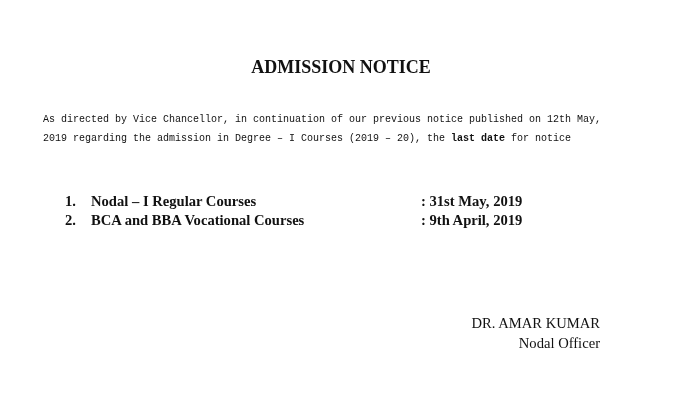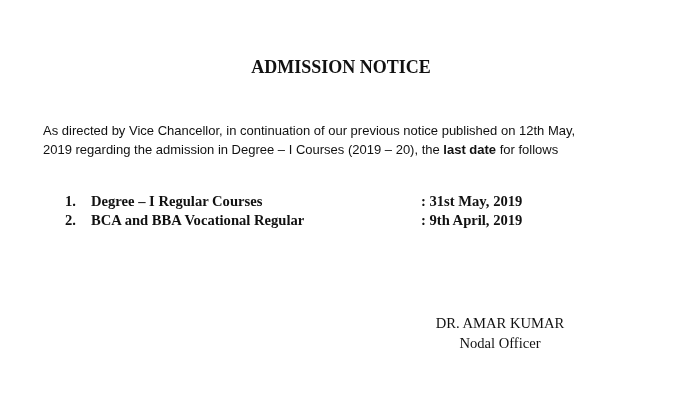--- a/index.html
+++ b/index.html
@@ -7,58 +7,58 @@
     width: 682px; height: 400px; position: relative; overflow: hidden;
     font-family: "DejaVu Serif", "Liberation Serif", serif;
     color: #111111;
   }
   .title {
     position: absolute; left: 0; width: 682px; top: 57px;
     text-align: center; font-weight: bold; font-size: 18px;
     font-family: "Liberation Serif", serif; letter-spacing: 0px;
   }
   .para {
-    position: absolute; left: 43px; top: 121px; width: 600px;
-    font-family: Liberation Sans, sans-serif; font-size: 13px; line-height: 19px;
+    position: absolute; left: 43px; top: 110px; width: 600px;
+    font-family: Liberation Mono, monospace; font-size: 10px; line-height: 19px;
     text-align: justify;
   }
   .para .line { display: block; white-space: nowrap; }
   .para b { font-weight: bold; }
   .list {
     position: absolute; left: 65px; top: 192px; width: 520px;
     font-family: "Liberation Serif", serif; font-size: 14.6px; font-weight: bold; line-height: 19px;
   }
   .list .row { position: relative; height: 19px; }
   .list .num { position: absolute; left: 0; }
   .list .label { position: absolute; left: 26px; }
   .list .date { position: absolute; left: 356px; white-space: nowrap; }
   .sig {
     position: absolute; left: 400px; width: 200px; top: 313px;
-    text-align: center; font-family: "Liberation Serif", serif; font-size: 14.6px; line-height: 20px;
+    text-align: right; font-family: "Liberation Serif", serif; font-size: 14.6px; line-height: 20px;
   }
 </style>
 </head>
 <body>
 
 <div class="title">ADMISSION NOTICE</div>
 
 <div class="para">
   <span class="line">As directed by Vice Chancellor, in continuation of our previous notice published on 12th May,</span>
-  <span class="line"><span>2019 regarding the admission in Degree – I Courses (2019 – 20), the </span><b>last date</b><span> for follows</span></span>
+  <span class="line"><span>2019 regarding the admission in Degree – I Courses (2019 – 20), the </span><b>last date</b><span> for notice</span></span>
 </div>
 
 <div class="list">
   <div class="row">
     <span class="num">1.</span>
-    <span class="label">Degree – I Regular Courses</span>
+    <span class="label">Nodal – I Regular Courses</span>
     <span class="date">: 31st May, 2019</span>
   </div>
   <div class="row">
     <span class="num">2.</span>
-    <span class="label">BCA and BBA Vocational Regular</span>
+    <span class="label">BCA and BBA Vocational Courses</span>
     <span class="date">: 9th April, 2019</span>
   </div>
 </div>
 
 <div class="sig">
   <div>DR. AMAR KUMAR</div>
   <div>Nodal Officer</div>
 </div>
 
 </body></html>

